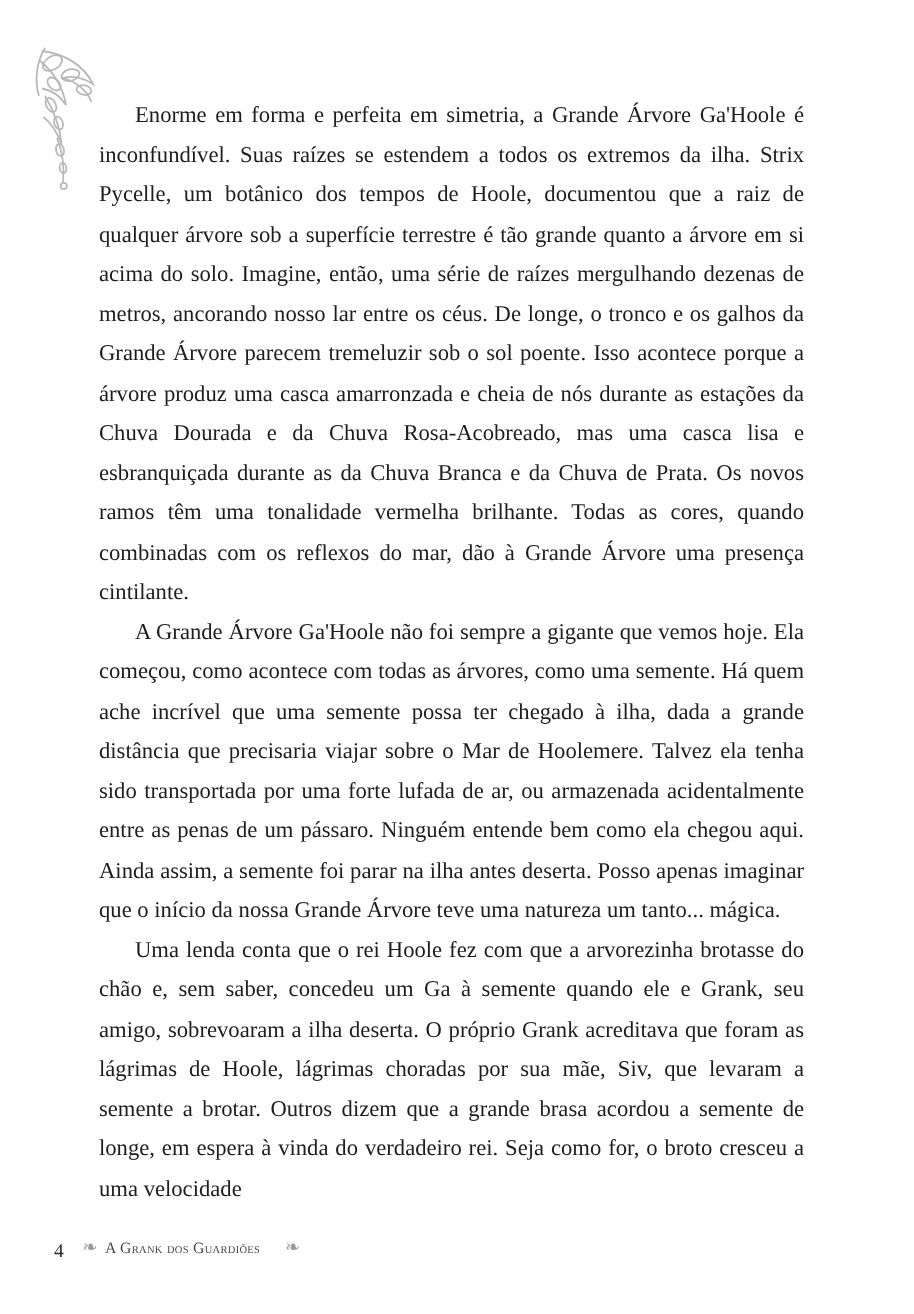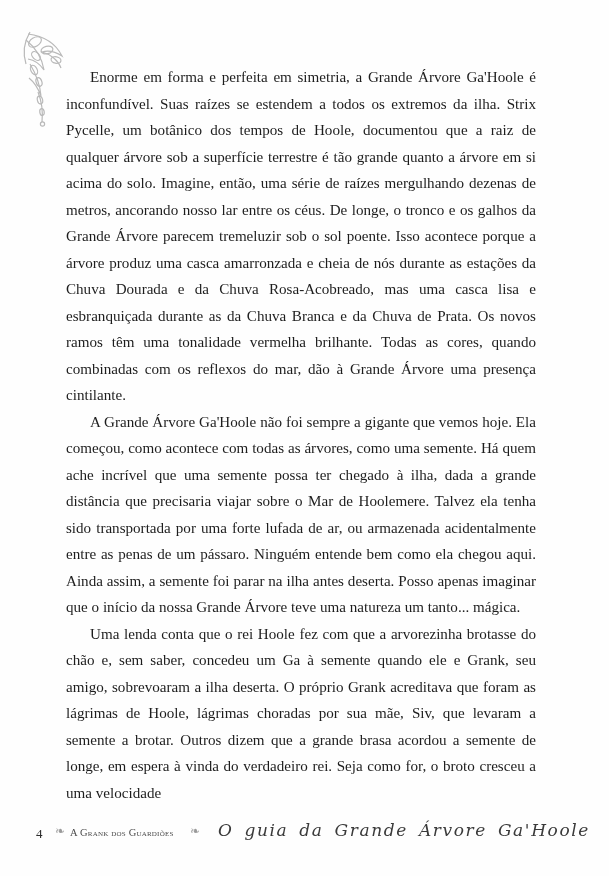--- a/index.html
+++ b/index.html
@@ -128,16 +128,15 @@
     <p class="body-par">Enorme em forma e perfeita em simetria, a Grande Árvore Ga'Hoole é inconfundível. Suas raízes se estendem a todos os extremos da ilha. Strix Pycelle, um botânico dos tempos de Hoole, documentou que a raiz de qualquer árvore sob a superfície terrestre é tão grande quanto a árvore em si acima do solo. Imagine, então, uma série de raízes mergulhando dezenas de metros, ancorando nosso lar entre os céus. De longe, o tronco e os galhos da Grande Árvore parecem tremeluzir sob o sol poente. Isso acontece porque a árvore produz uma casca amarronzada e cheia de nós durante as estações da Chuva Dourada e da Chuva Rosa-Acobreado, mas uma casca lisa e esbranquiçada durante as da Chuva Branca e da Chuva de Prata. Os novos ramos têm uma tonalidade vermelha brilhante. Todas as cores, quando combinadas com os reflexos do mar, dão à Grande Árvore uma presença cintilante.</p>
     <p class="body-par">A Grande Árvore Ga'Hoole não foi sempre a gigante que vemos hoje. Ela começou, como acontece com todas as árvores, como uma semente. Há quem ache incrível que uma semente possa ter chegado à ilha, dada a grande distância que precisaria viajar sobre o Mar de Hoolemere. Talvez ela tenha sido transportada por uma forte lufada de ar, ou armazenada acidentalmente entre as penas de um pássaro. Ninguém entende bem como ela chegou aqui. Ainda assim, a semente foi parar na ilha antes deserta. Posso apenas imaginar que o início da nossa Grande Árvore teve uma natureza um tanto... mágica.</p>
     <p class="body-par">Uma lenda conta que o rei Hoole fez com que a arvorezinha brotasse do chão e, sem saber, concedeu um Ga à semente quando ele e Grank, seu amigo, sobrevoaram a ilha deserta. O próprio Grank acreditava que foram as lágrimas de Hoole, lágrimas choradas por sua mãe, Siv, que levaram a semente a brotar. Outros dizem que a grande brasa acordou a semente de longe, em espera à vinda do verdadeiro rei. Seja como for, o broto cresceu a uma velocidade</p>
   </div>
 
   <div class="footer">
     <span class="folio">4</span>
     <span class="ornament-sm orn-a">❧</span>
     <span class="footer-left-text">A Grank dos Guardiões</span>
     <span class="ornament-sm orn-b">❧</span>
-    <span class="footer-right-text">O guia da Grande Árvore Ga'Hoole</span>
   </div>
 
 </div>
 
 </body></html>

